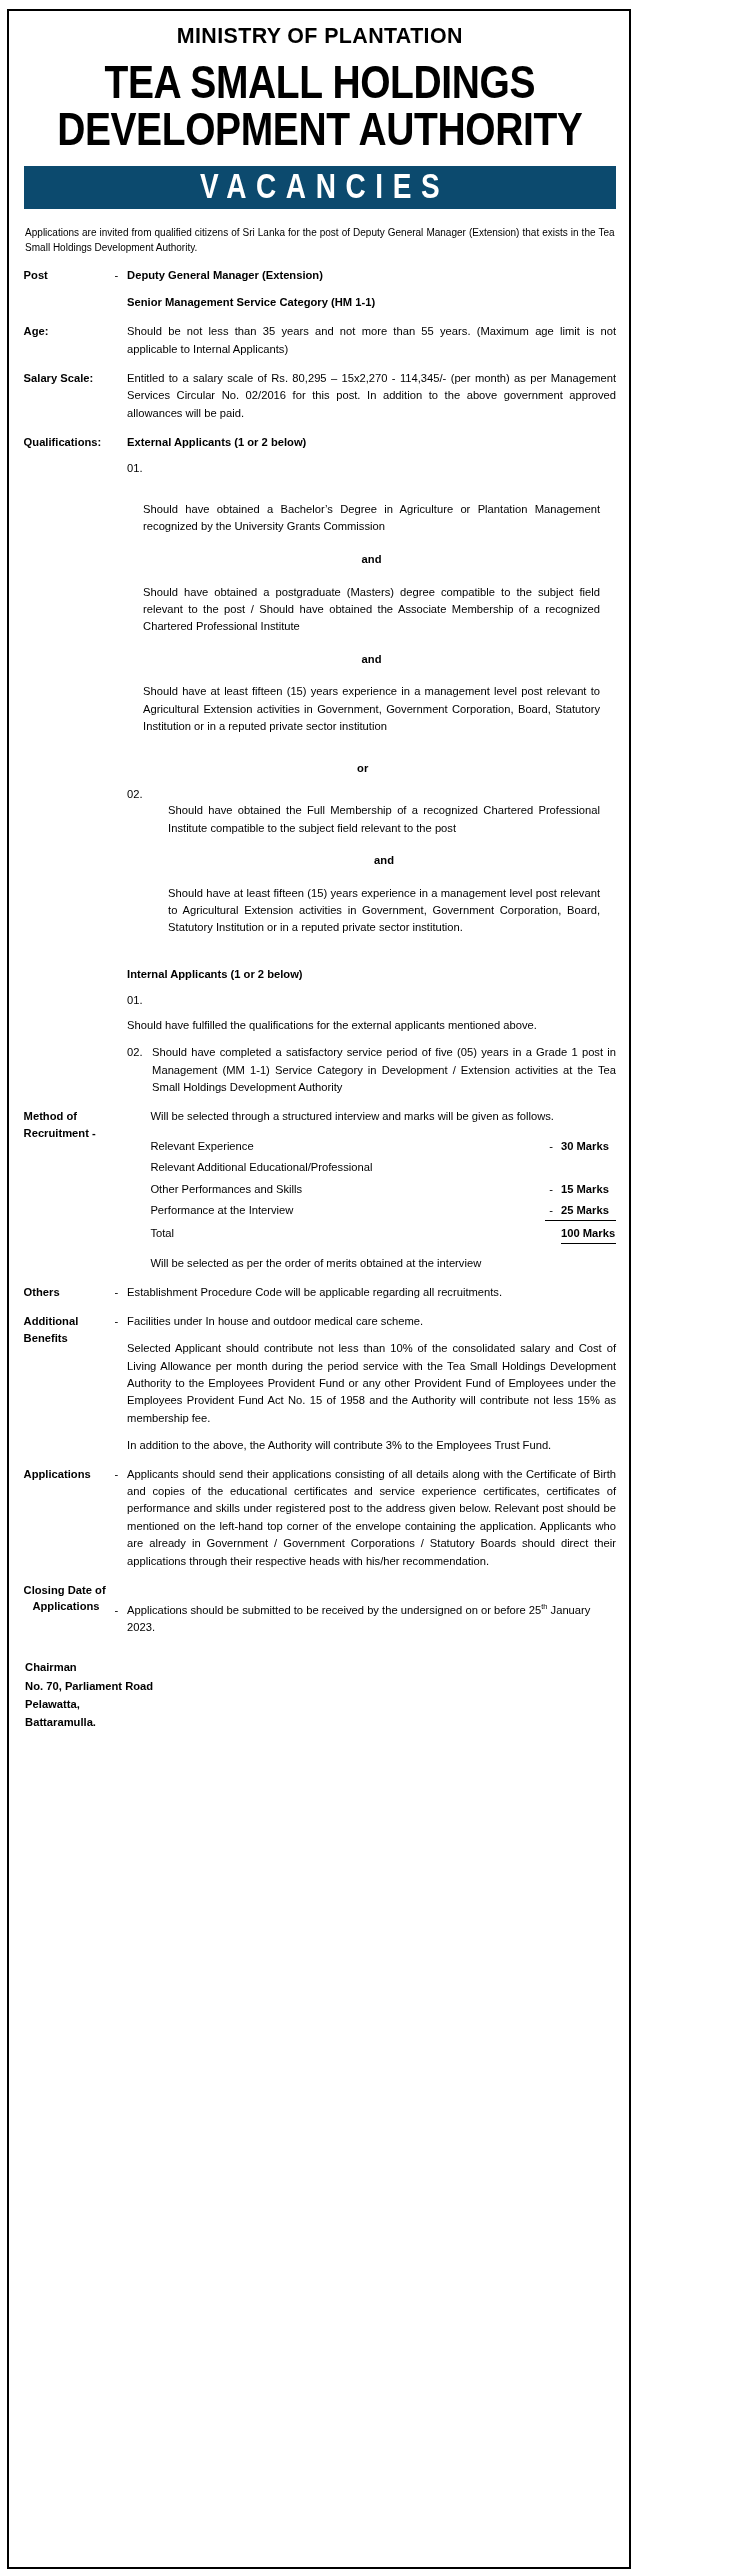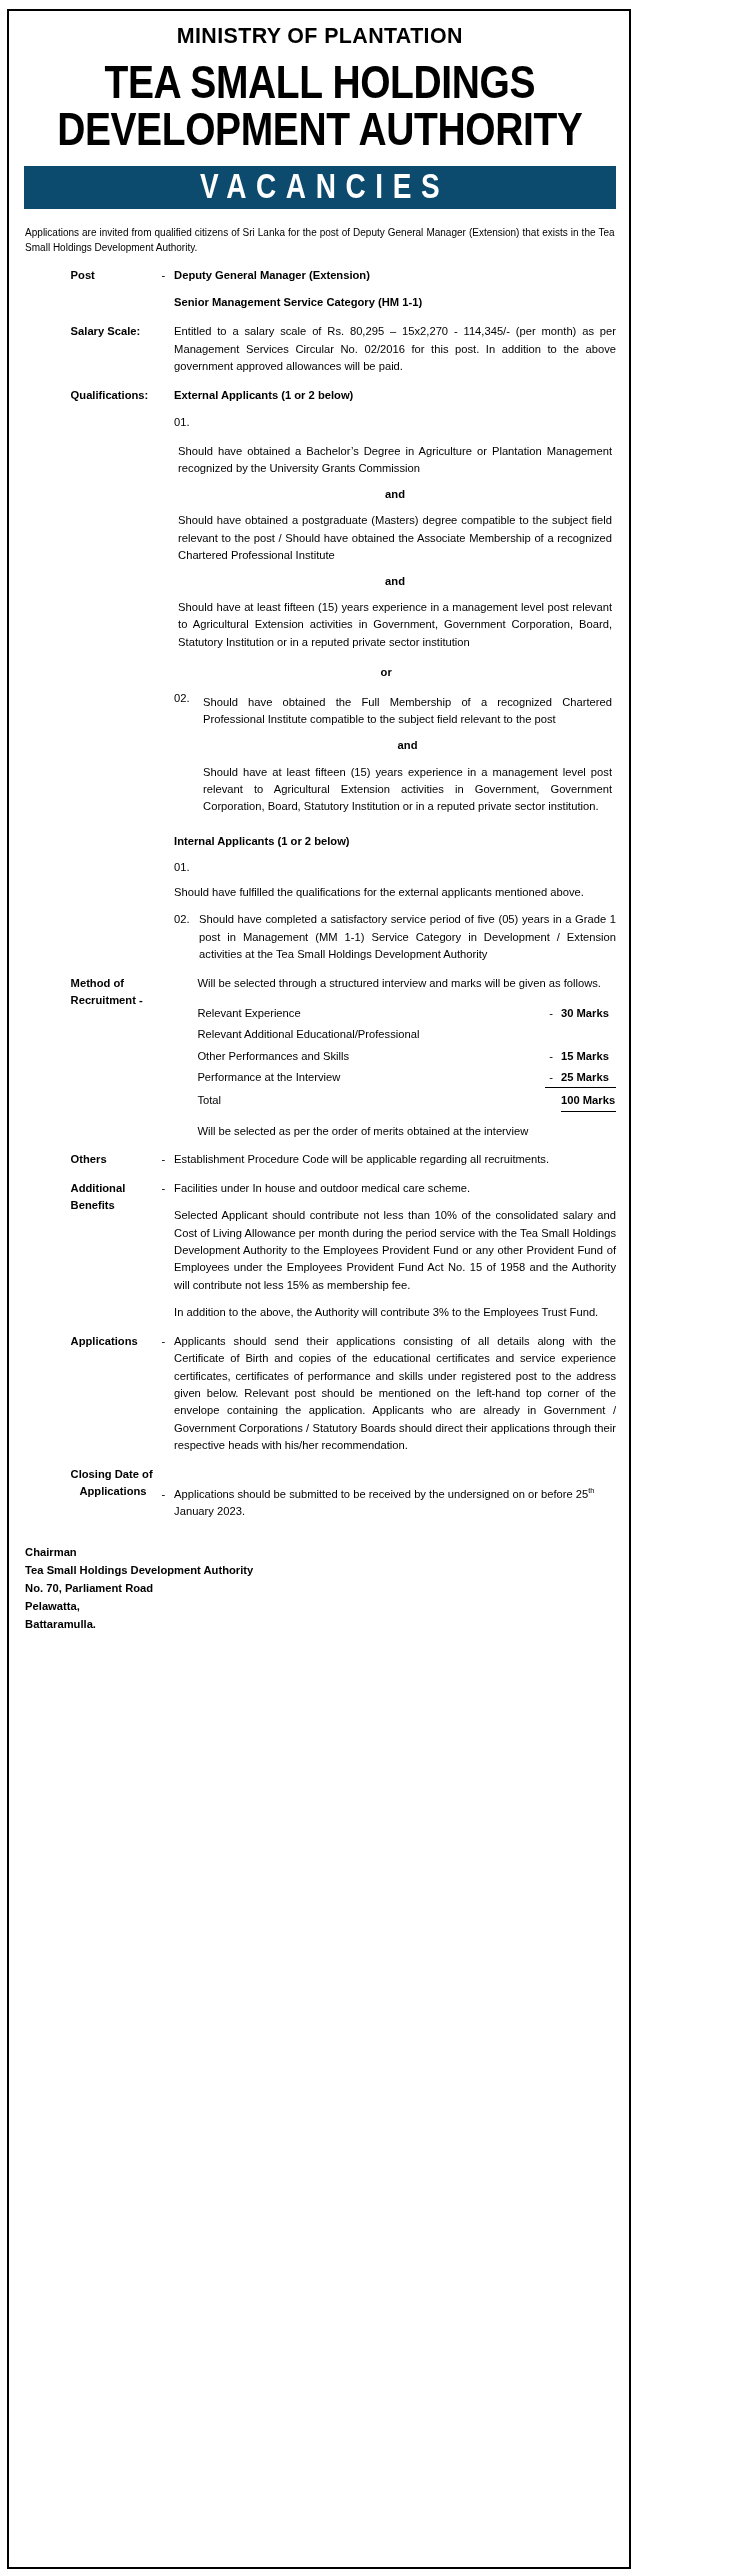--- a/index.html
+++ b/index.html
@@ -89,21 +89,20 @@
     display: flex;
     align-items: flex-start;
     margin-top: 11.8px;
   }
   .label {
     width: 91px;
     flex: 0 0 91px;
     font-size: 11.2px;
     font-weight: bold;
     line-height: 1.5;
-    margin-left: 47px;
   }
   .label.wide {
     width: 118px;
     flex: 0 0 118px;
   }
   .dash {
     width: 12.5px;
     flex: 0 0 12.5px;
     font-size: 11.2px;
     line-height: 1.5;
@@ -150,21 +149,21 @@
     font-size: 11.2px;
     line-height: 1.55;
   }
   .nbody {
     flex: 1 1 auto;
     font-size: 11.2px;
     line-height: 1.55;
     text-align: justify;
     text-justify: inter-word;
   }
-  .nbody p { margin: 4px; }
+  .nbody p { margin: 16px; }
   .conj {
     text-align: center;
     font-weight: bold;
     font-size: 11.2px;
     margin: 9.6px 0;
     line-height: 1.4;
   }
   .conj.indent { padding-right: 17.7px; }
 
   
@@ -228,20 +227,25 @@
 
     <div class="row">
       <div class="label">Post</div>
       <div class="dash">-</div>
       <div class="content nojust">
         <p class="bold">Deputy General Manager (Extension)</p>
         <p class="bold">Senior Management Service Category (HM 1-1)</p>
       </div>
     </div>
 
+    <div class="row">
+      <div class="label">Age:</div>
+      <div class="dash"></div>
+      <div class="content">Should be not less than 35 years and not more than 55 years. (Maximum age limit is not applicable to Internal Applicants)</div>
+    </div>
 
     <div class="row">
       <div class="label">Salary Scale:</div>
       <div class="dash"></div>
       <div class="content">Entitled to a salary scale of Rs. 80,295 – 15x2,270 - 114,345/- (per month) as per Management Services Circular No. 02/2016 for this post. In addition to the above government approved allowances will be paid.</div>
     </div>
 
     <div class="row">
       <div class="label">Qualifications:</div>
       <div class="dash"></div>
@@ -357,21 +361,20 @@
         <div style="padding-left:8.8px;">Applications</div>
       </div>
       <div class="dash" style="padding-top:20px;">-</div>
       <div class="content nojust" style="padding-top:20px;">
         <span>Applications should be submitted to be received by the undersigned on or before 25</span><sup>th</sup><span> January 2023.</span>
       </div>
     </div>
 
     <div class="sig">
       <div>Chairman</div>
-      <div>Tea Small Holdings Development Authority</div>
       <div>No. 70, Parliament Road</div>
       <div>Pelawatta,</div>
       <div>Battaramulla.</div>
     </div>
 
   </div>
 </div>
 
 
 </body></html>

